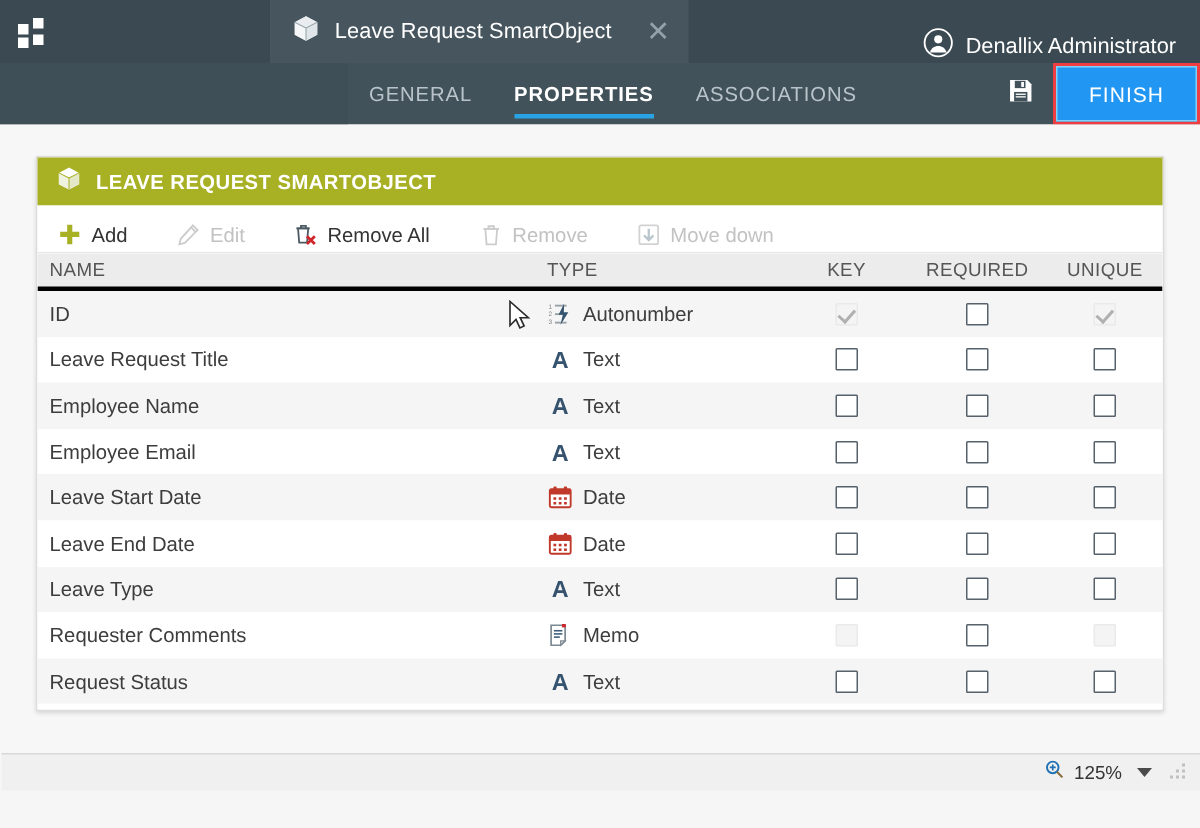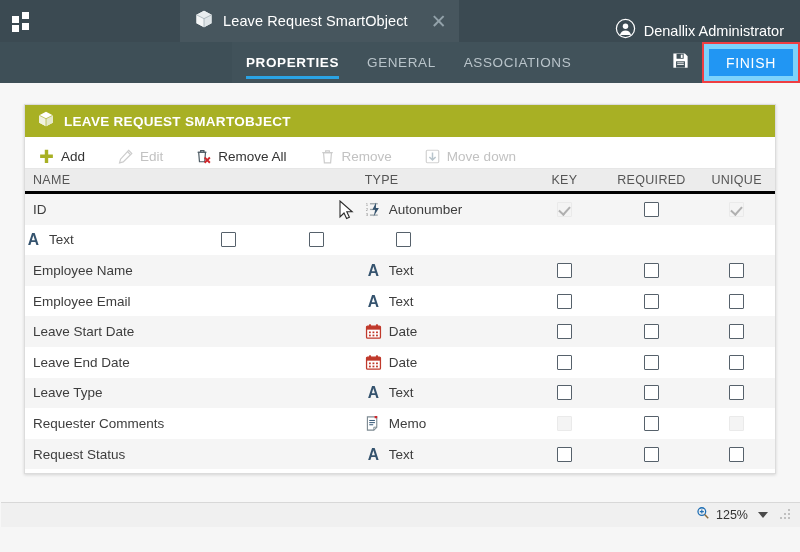--- a/index.html
+++ b/index.html
@@ -72,21 +72,21 @@
     width: 44px; height: 41px; display: flex; align-items: center;
     justify-content: center; cursor: pointer;
   }
   .finish-wrap {
     padding: 2px; background: #ef3e42; display: flex; align-items: stretch;
     height: 41px;
   }
   .finish-btn {
     background: #2196f3; color: #fff; font-size: 14px; letter-spacing: .7px;
     display: flex; align-items: center; justify-content: center;
-    width: 94px; cursor: pointer; border: 5px solid #7dd3fc;
+    width: 94px; cursor: pointer; border: 1px solid #7dd3fc;
   }
 
   
   .content {
     height: 444px; background: #f7f7f7; position: relative;
     padding: 21px 24px 0 24px;
   }
   .panel {
     background: #ffffff; border: 1px solid #dcdcdc;
     box-shadow: 0 1px 3px rgba(0,0,0,.14);
@@ -207,25 +207,25 @@
         <path d="M5.6 19.4c1-3.4 3.5-5 6.4-5s5.4 1.6 6.4 5" fill="#ffffff"></path>
       </svg>
     </span>
     <span class="uname">Denallix Administrator</span>
   </div>
 </div>
 
 <div class="navbar">
   <div class="nav-left-fill"></div>
   <div class="nav-items">
+    <div class="nav-item">
+      <span>GENERAL</span>
+    </div>
     <div class="nav-item active">
       <span>PROPERTIES</span>
-    </div>
-    <div class="nav-item">
-      <span>GENERAL</span>
     </div>
     <div class="nav-item">
       <span>ASSOCIATIONS</span>
     </div>
   </div>
 
   <div class="nav-right">
     <div class="save-icon-btn">
       <span>
         <svg width="19" height="19" viewBox="0 0 24 24">
@@ -344,20 +344,21 @@
               <span class="cbox checked disabled"></span>
             </div>
             <div class="c-req">
               <span class="cbox"></span>
             </div>
             <div class="c-uni">
               <span class="cbox checked disabled"></span>
             </div>
           </div>
           <div class="grow even">
+            <div class="c-name">Leave Request Title</div>
             <div class="c-type">
               <span class="type-ico"><svg width="17" height="17" viewBox="0 0 24 24">
                   <text x="12" y="20" font-size="22" font-weight="bold" fill="#35536e" text-anchor="middle" font-family="sans-serif">A</text>
                 </svg></span>
               <span>Text</span>
             </div>
             <div class="c-key">
               <span class="cbox"></span>
             </div>
             <div class="c-req">

